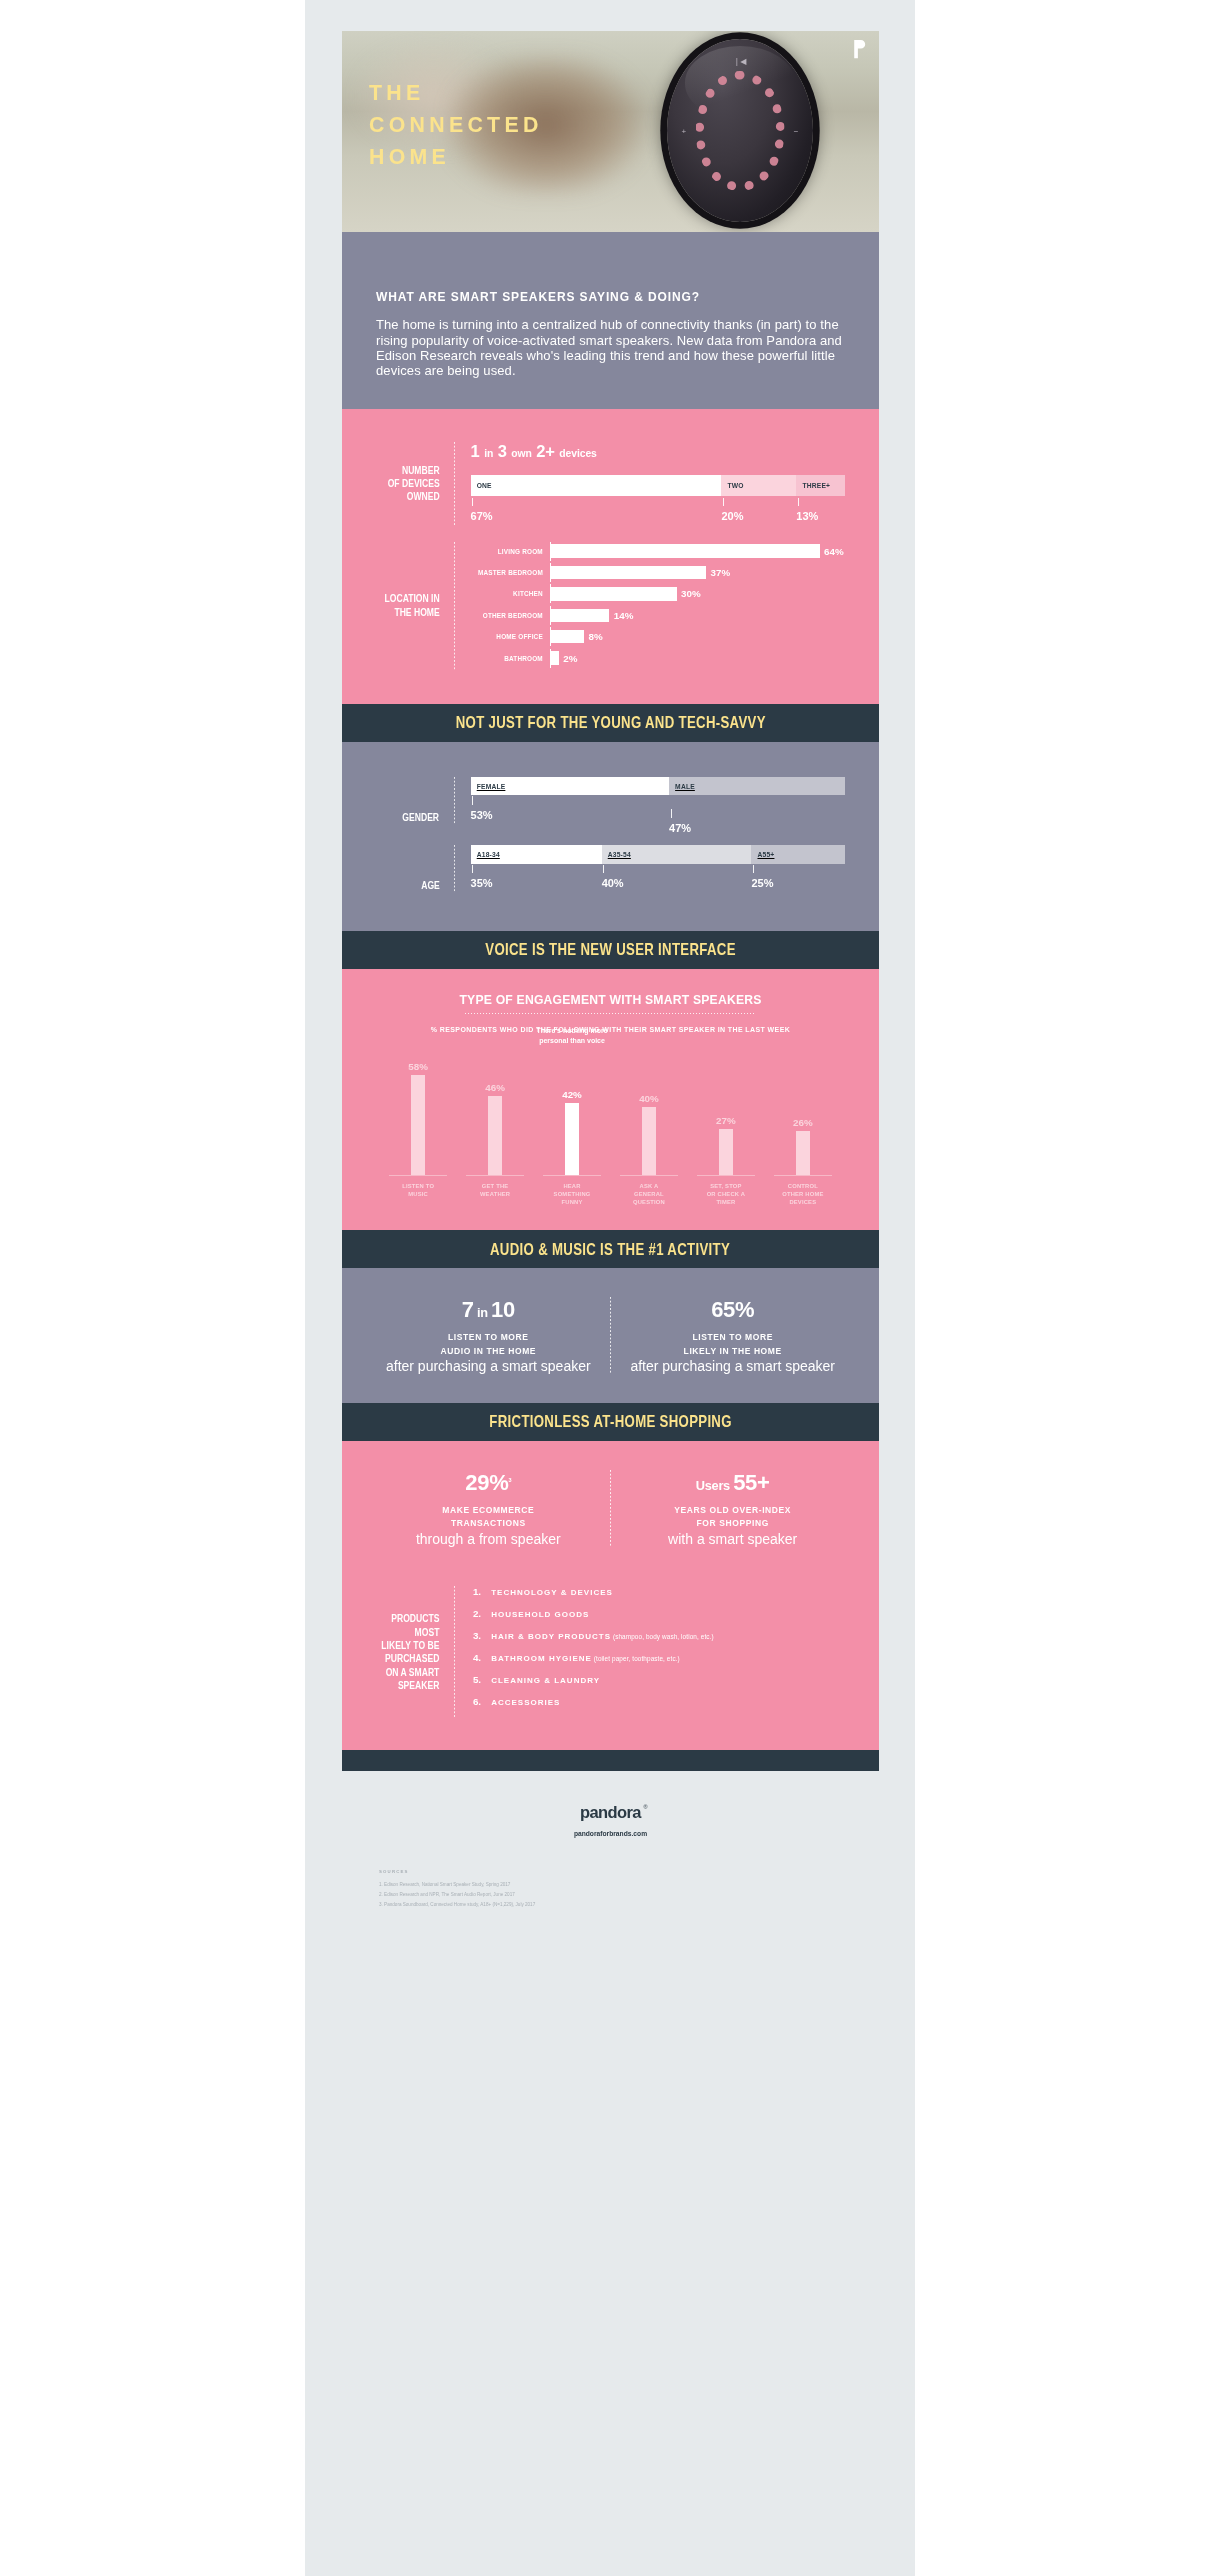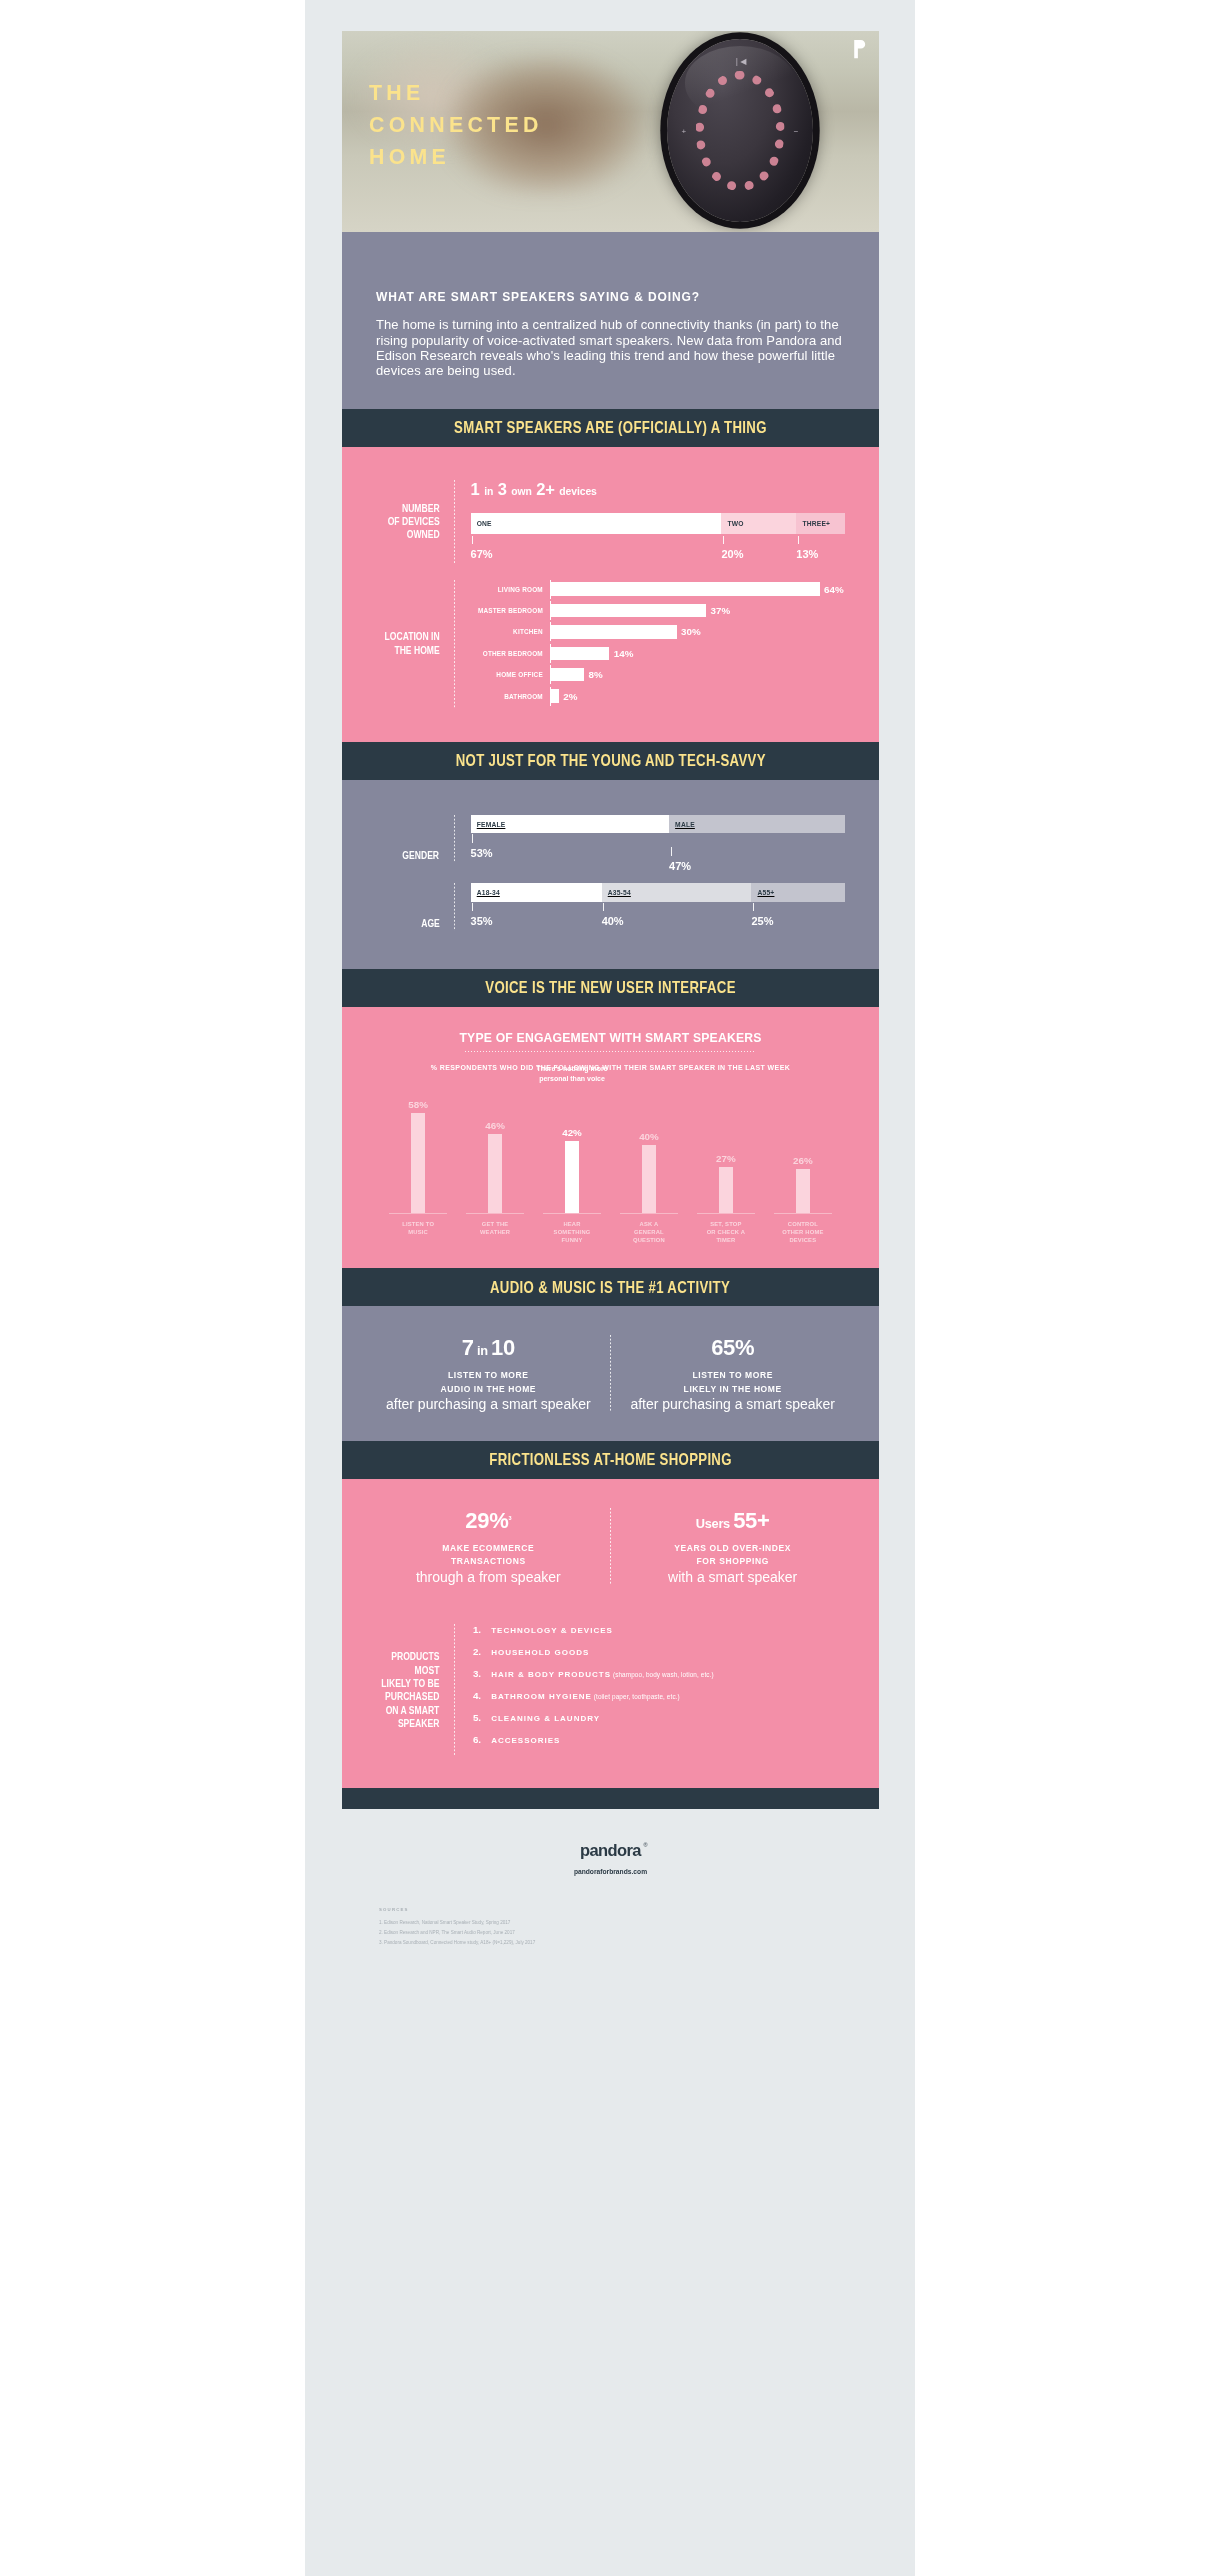--- a/index.html
+++ b/index.html
@@ -236,23 +236,20 @@
     <svg class="pandora-p" viewBox="0 0 20 30">
       <path d="M2 0 h11 a7 7 0 0 1 0 14 h-5 v16 h-6 z" fill="#ffffff"></path>
     </svg>
   </div>
 
   <div class="intro">
     <h2>WHAT ARE SMART SPEAKERS SAYING &amp; DOING?</h2>
     <p>The home is turning into a centralized hub of connectivity thanks (in part) to the rising popularity of voice-activated smart speakers. New data from Pandora and Edison Research reveals who's leading this trend and how these powerful little devices are being used.</p>
   </div>
 
-  <div class="banner">
-    <span>SMART SPEAKERS ARE (OFFICIALLY) A THING</span>
-  </div>
 
   <div class="panel-pink">
     <div class="devices">
       <div class="rowlabel">
         <span class="cond-r">NUMBER
 OF DEVICES
 OWNED</span>
       </div>
       <div class="vdot"></div>
       <div class="devices-right">

